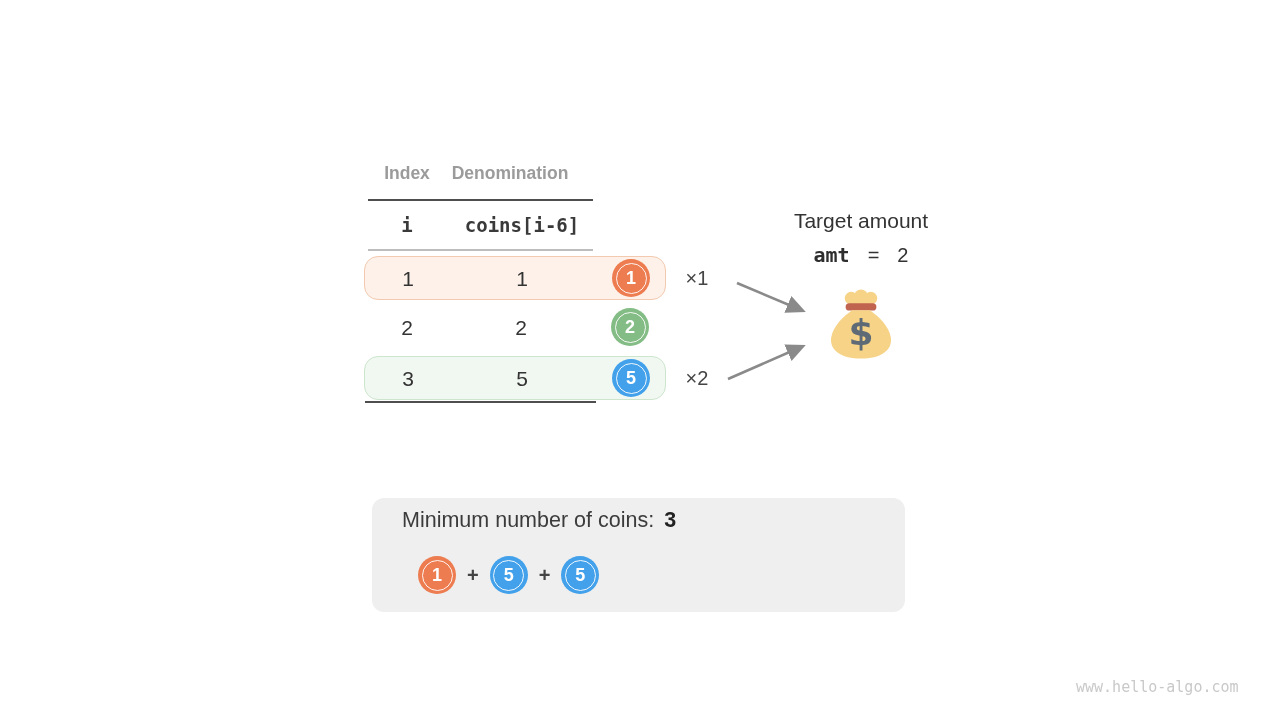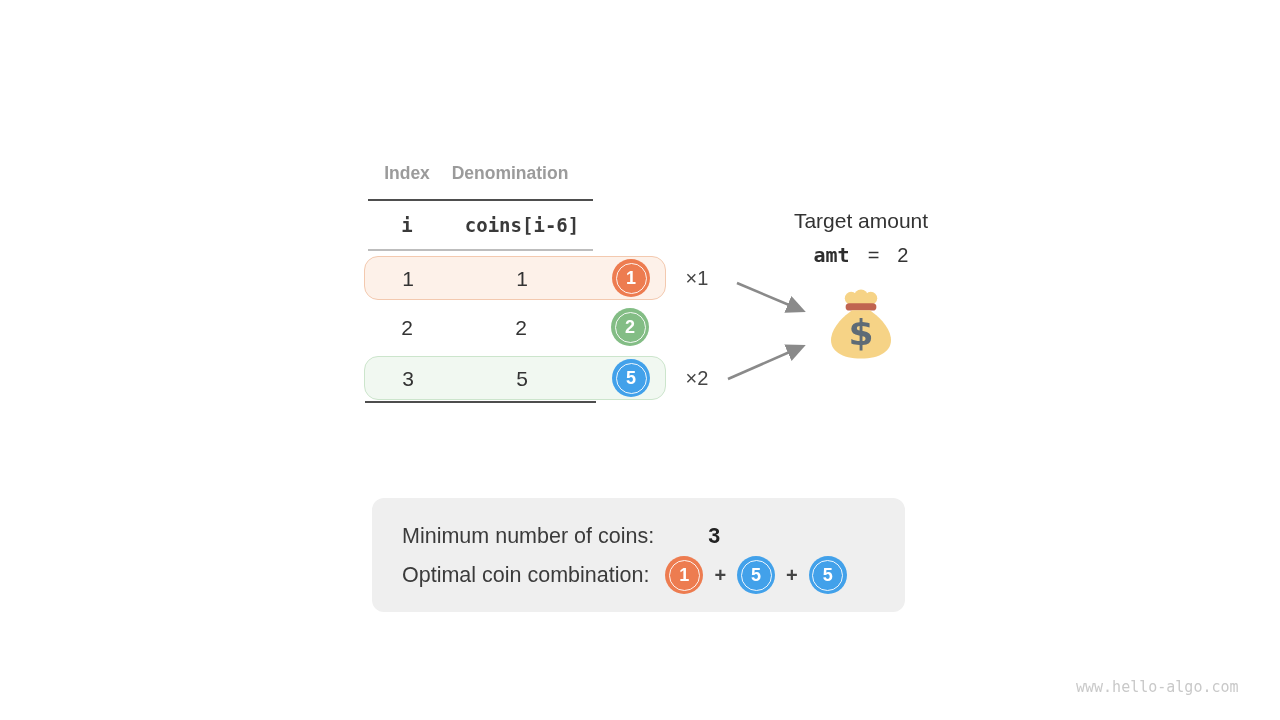--- a/index.html
+++ b/index.html
@@ -75,21 +75,21 @@
   .bag-svg { position:absolute; left:824px; top:287px; }
   
   .summary {
     position:absolute; left:372px; top:498px; width:533px; height:114px;
     background:#EFEFEF; border-radius:12px;
   }
   .sum-line {
     position:absolute; left:30px; display:flex; align-items:center;
     color:#3B3B3B; font-size:21.5px; white-space:nowrap;
   }
-  .sum-line1 { top:22px; height:32px;gap:44px; }
+  .sum-line1 { top:6px; height:32px; }
   .sum-line2 { top:56px; height:42px; }
   .sum-value { font-weight:bold; color:#222222; margin-left:10px; }
   .sum-coins { display:flex; align-items:center; margin-left:16px; }
   .sum-coins .coin { position:relative; }
   .plus { font-size:20px; font-weight:600; color:#444444; margin:0 11px; }
   
   .watermark {
     position:absolute; left:1076px; top:678px;
     font-family:"DejaVu Sans Mono", monospace;
     font-size:15px; color:#C9C9C9; white-space:nowrap;
@@ -163,21 +163,20 @@
              C 32.4 19.2, 27 14.6, 23 11.6 Z" fill="#F6D386"></path>
     <text x="18.5" y="29.2" text-anchor="middle" font-family="DejaVu Sans, sans-serif" font-weight="bold" font-size="18" fill="#5E6B76">$</text>
   </svg>
 
   <div class="summary">
     <div class="sum-line sum-line1">
       <span>Minimum number of coins:</span>
       <span class="sum-value">3</span>
     </div>
     <div class="sum-line sum-line2">
-      <span>Optimal coin combination:</span>
       <span class="sum-coins">
         <span class="coin coin--orange">1</span>
         <span class="plus">+</span>
         <span class="coin coin--blue">5</span>
         <span class="plus">+</span>
         <span class="coin coin--blue">5</span>
       </span>
     </div>
   </div>
 

